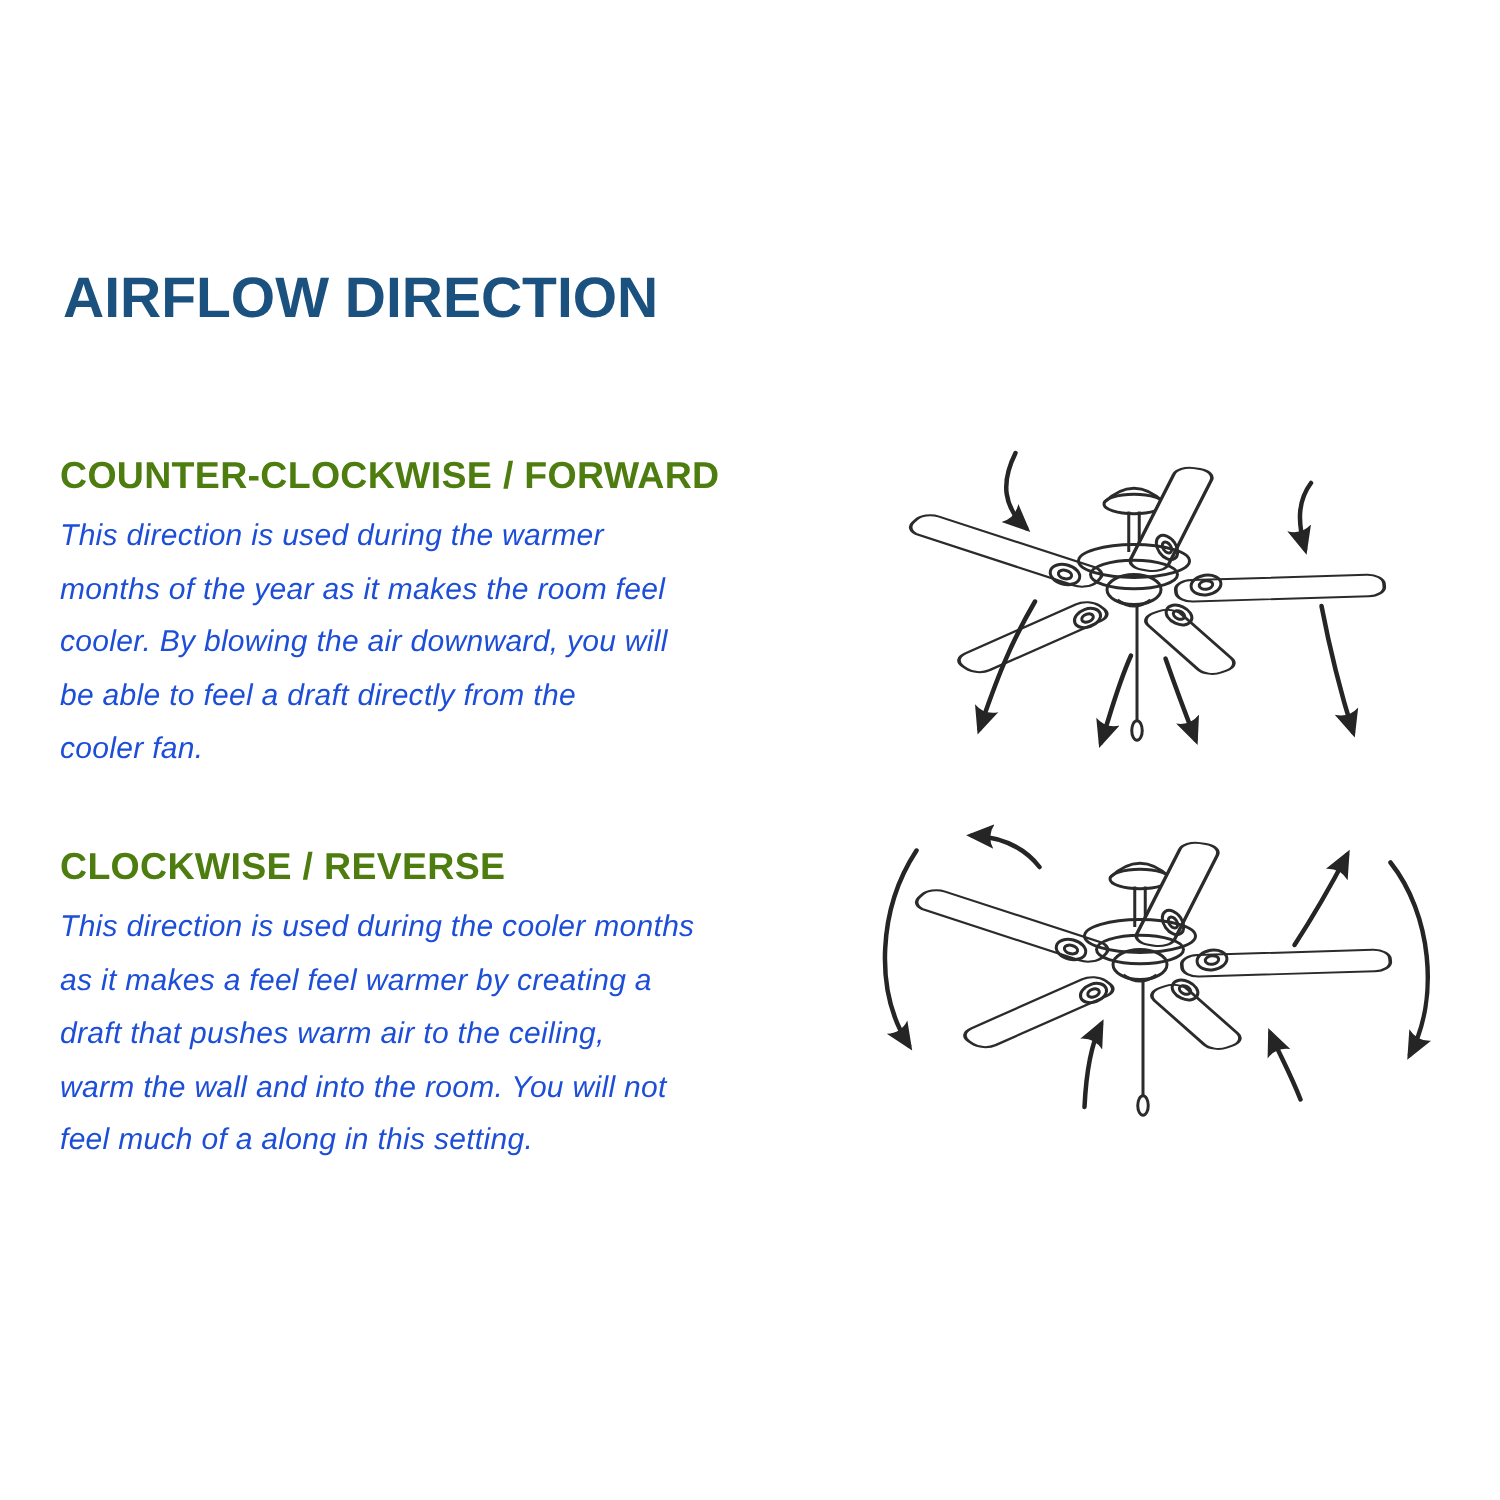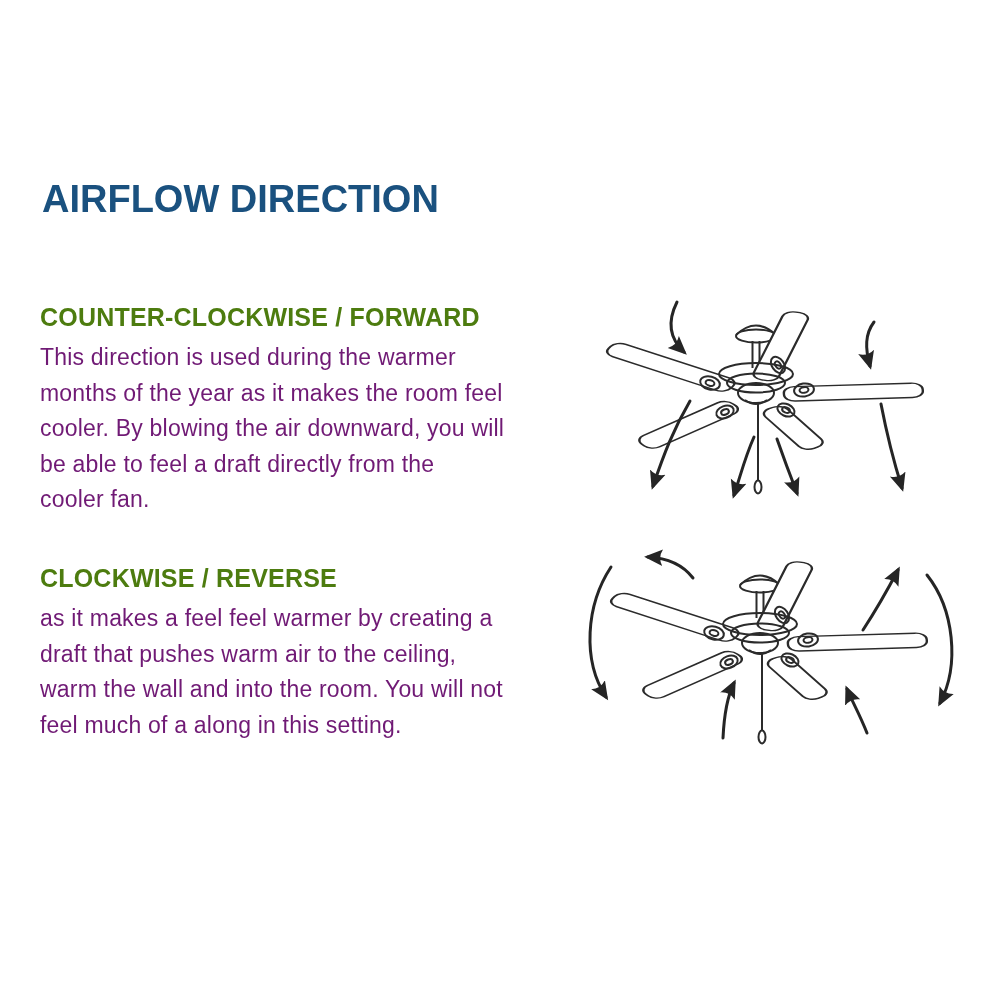--- a/index.html
+++ b/index.html
@@ -2,22 +2,22 @@
 <html><head>
 <meta charset="utf-8">
 <style>
   html,body{margin:0;padding:0;background:#ffffff;}
   .page{position:relative;width:1000px;height:1000px;background:#ffffff;overflow:hidden;
         font-family:"Liberation Sans", sans-serif;}
   .title{position:absolute;left:42px;top:178px;margin:0;
          font-size:38px;font-weight:700;letter-spacing:0px;color:#1a517f;}
   .sec{position:absolute;left:40px;}
   .sec h2{margin:0;font-size:25px;font-weight:700;letter-spacing:0.2px;color:#4d7c0f;}
-  .sec .body{margin:8px 0 0 0;font-size:23px;line-height:35.5px;color:#701a75;
-             letter-spacing:0.2px;}
+  .sec .body{margin:8px 0 0 0;font-size:20px;line-height:35.5px;color:#1d4ed8;
+             letter-spacing:0.2px;font-style:italic;}
   .sec .bl{display:block;white-space:nowrap;}
   .sec1{top:303px;}
   .sec2{top:564px;}
   .fan-svg{position:absolute;}
   .fan-svg.f1{left:593px;top:288px;}
   .fan-svg.f2{left:578px;top:545px;}
   .ink{stroke:#2b2b2b;fill:none;stroke-width:2;}
   .arrow{stroke:#252525;fill:none;stroke-width:3;stroke-linecap:round;}
 </style>
 </head>
@@ -34,20 +34,21 @@
       <span class="bl">months of the year as it makes the room feel</span>
       <span class="bl">cooler. By blowing the air downward, you will</span>
       <span class="bl">be able to feel a draft directly from the</span>
       <span class="bl">cooler fan.</span>
     </div>
   </section>
 
   <section class="sec sec2">
     <h2>CLOCKWISE / REVERSE</h2>
     <div class="body">
+      <span class="bl">This direction is used during the cooler months</span>
       <span class="bl">as it makes a feel feel warmer by creating a</span>
       <span class="bl">draft that pushes warm air to the ceiling,</span>
       <span class="bl">warm the wall and into the room. You will not</span>
       <span class="bl">feel much of a along in this setting.</span>
     </div>
   </section>
 
   <svg width="0" height="0" style="position:absolute" aria-hidden="true">
     <defs>
       <marker id="ah" viewBox="0 0 10 10" refX="7.5" refY="5" markerWidth="6.5" markerHeight="6.5" orient="auto-start-reverse">

